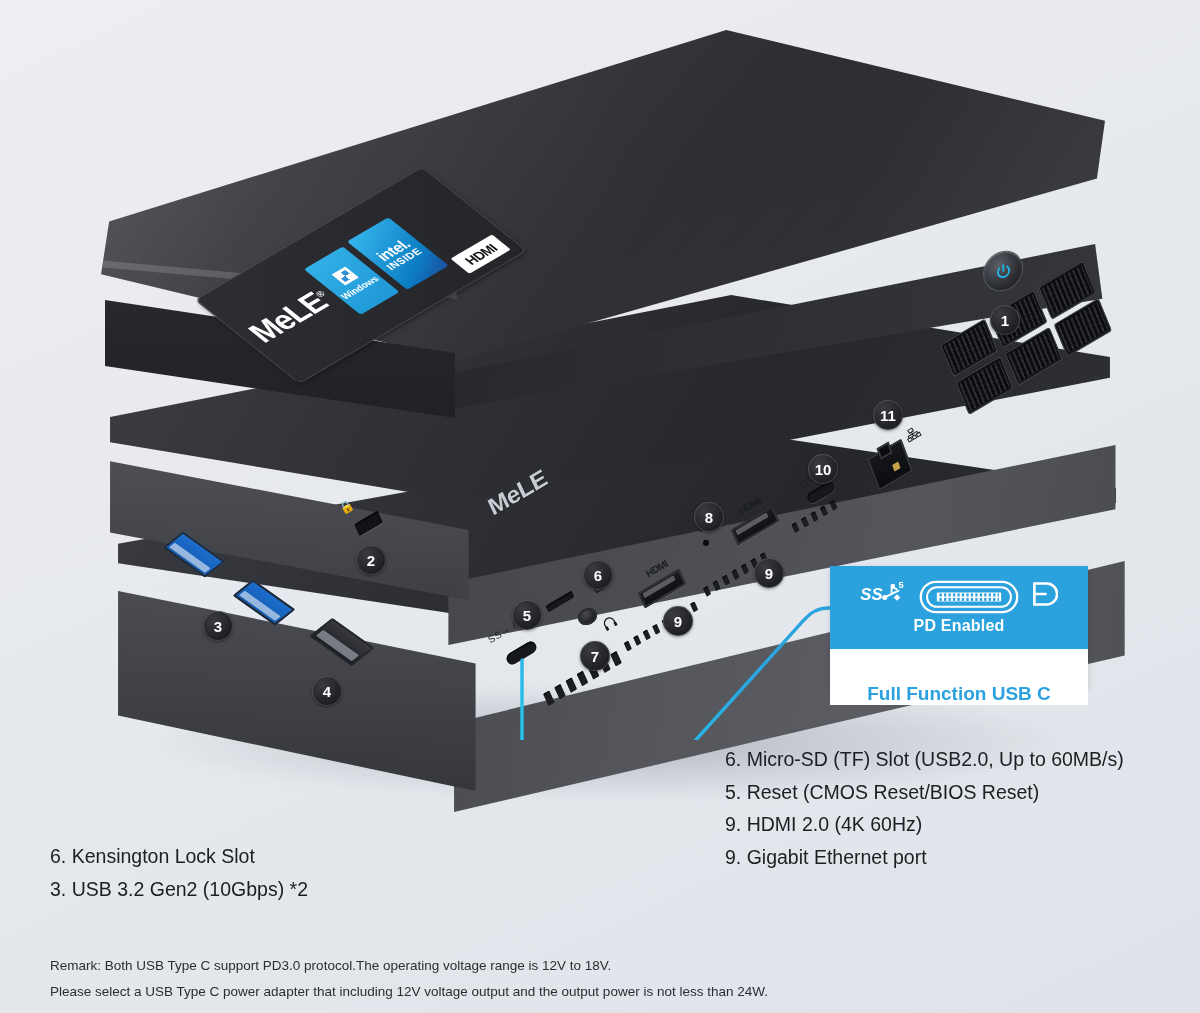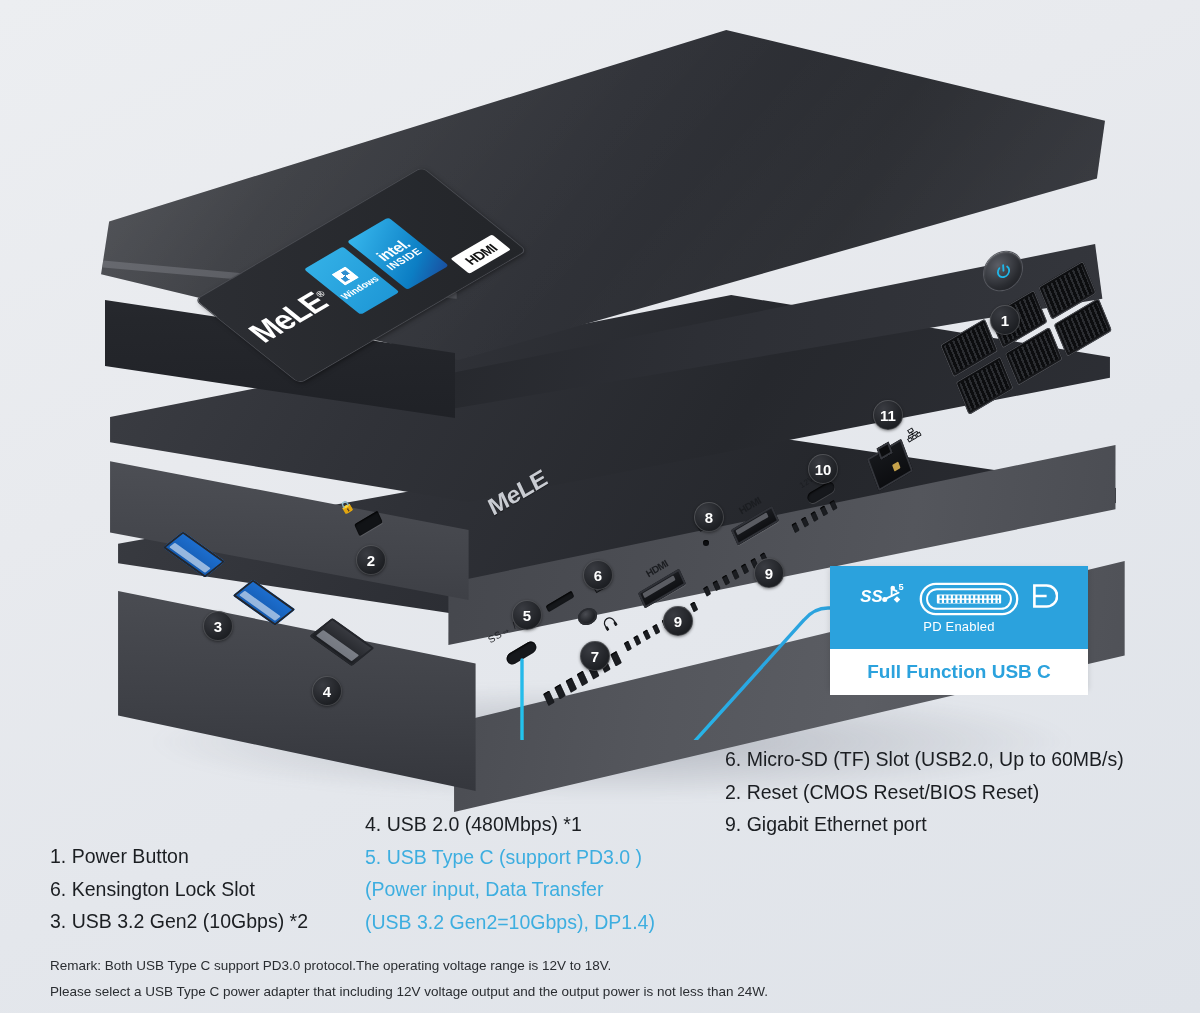--- a/index.html
+++ b/index.html
@@ -296,23 +296,23 @@
   
   #callout{
     position:absolute; left:830px; top:566px; width:258px; height:122px; z-index:35;
     box-shadow: 0 2px 6px rgba(0,0,0,.14);
   }
   #callout-head{
     height:83px; background:#2ba2dd; display:flex; flex-direction:column;
     align-items:center; justify-content:center; gap:3px;
   }
   #callout-icons{ display:flex; align-items:flex-start; gap:11px; }
-  #pd-enabled{ color:#fff; font-size:13px; font-weight:400; letter-spacing:.2px;}
+  #pd-enabled{ color:#fff; font-size:16px; font-weight:700; letter-spacing:.2px;}
   #callout-foot{
-    height:46px; background:#fff; display:flex; align-items:center; justify-content:center;
+    height:56px; background:#fff; display:flex; align-items:flex-end; justify-content:center;
   }
   #callout-foot span{ color:#2ba2dd; font-size:19px; font-weight:700; }
 
   
   #legend{ position:absolute; left:0; top:735px; width:1200px; height:278px; }
   .leg-col{ position:absolute; }
   #col-a{ left:50px; top:105px; }
   #col-b{ left:365px; top:73px; }
   #col-c{ left:725px; top:8px; }
   .leg-item{
@@ -549,33 +549,27 @@
         <div class="num-badge" style="left: 694px; top: 502px;">8</div>
         <div class="num-badge" style="left: 663px; top: 606px;">9</div>
         <div class="num-badge" style="left: 754px; top: 558px;">9</div>
         <div class="num-badge" style="left: 808px; top: 446px; margin-top: 8px;">10</div>
         <div class="num-badge" style="left: 873px; top: 400px;">11</div>
       </div>
   </div>
 
   <div id="legend">
     <div class="leg-col" id="col-a">
-        <div class="leg-item">1. Power Button</div>
         <div class="leg-item">6. Kensington Lock Slot</div>
         <div class="leg-item">3. USB 3.2 Gen2 (10Gbps) *2</div>
       </div>
-    <div class="leg-col" id="col-b">
-        <div class="leg-item">4.  USB 2.0 (480Mbps) *1</div>
-        <div class="leg-item blue">5. USB Type C (support PD3.0 )</div>
-        <div class="leg-item blue">(Power input, Data Transfer</div>
-        <div class="leg-item blue">(USB 3.2 Gen2=10Gbps), DP1.4)</div>
-      </div>
     <div class="leg-col" id="col-c">
         <div class="leg-item">6. Micro-SD (TF) Slot (USB2.0, Up to 60MB/s)</div>
-        <div class="leg-item">2. Reset (CMOS Reset/BIOS Reset)</div>
+        <div class="leg-item">5. Reset (CMOS Reset/BIOS Reset)</div>
+        <div class="leg-item">9. HDMI 2.0 (4K 60Hz)</div>
         <div class="leg-item">9. Gigabit Ethernet port</div>
       </div>
     <div id="remark">
         <div class="remark-line">Remark: Both USB Type C support PD3.0 protocol.The operating voltage range is 12V to 18V.</div>
         <div class="remark-line">Please select a USB Type C power adapter that including 12V voltage output and the output power is not less than 24W.</div>
       </div>
   </div>
 
 </div>
 

